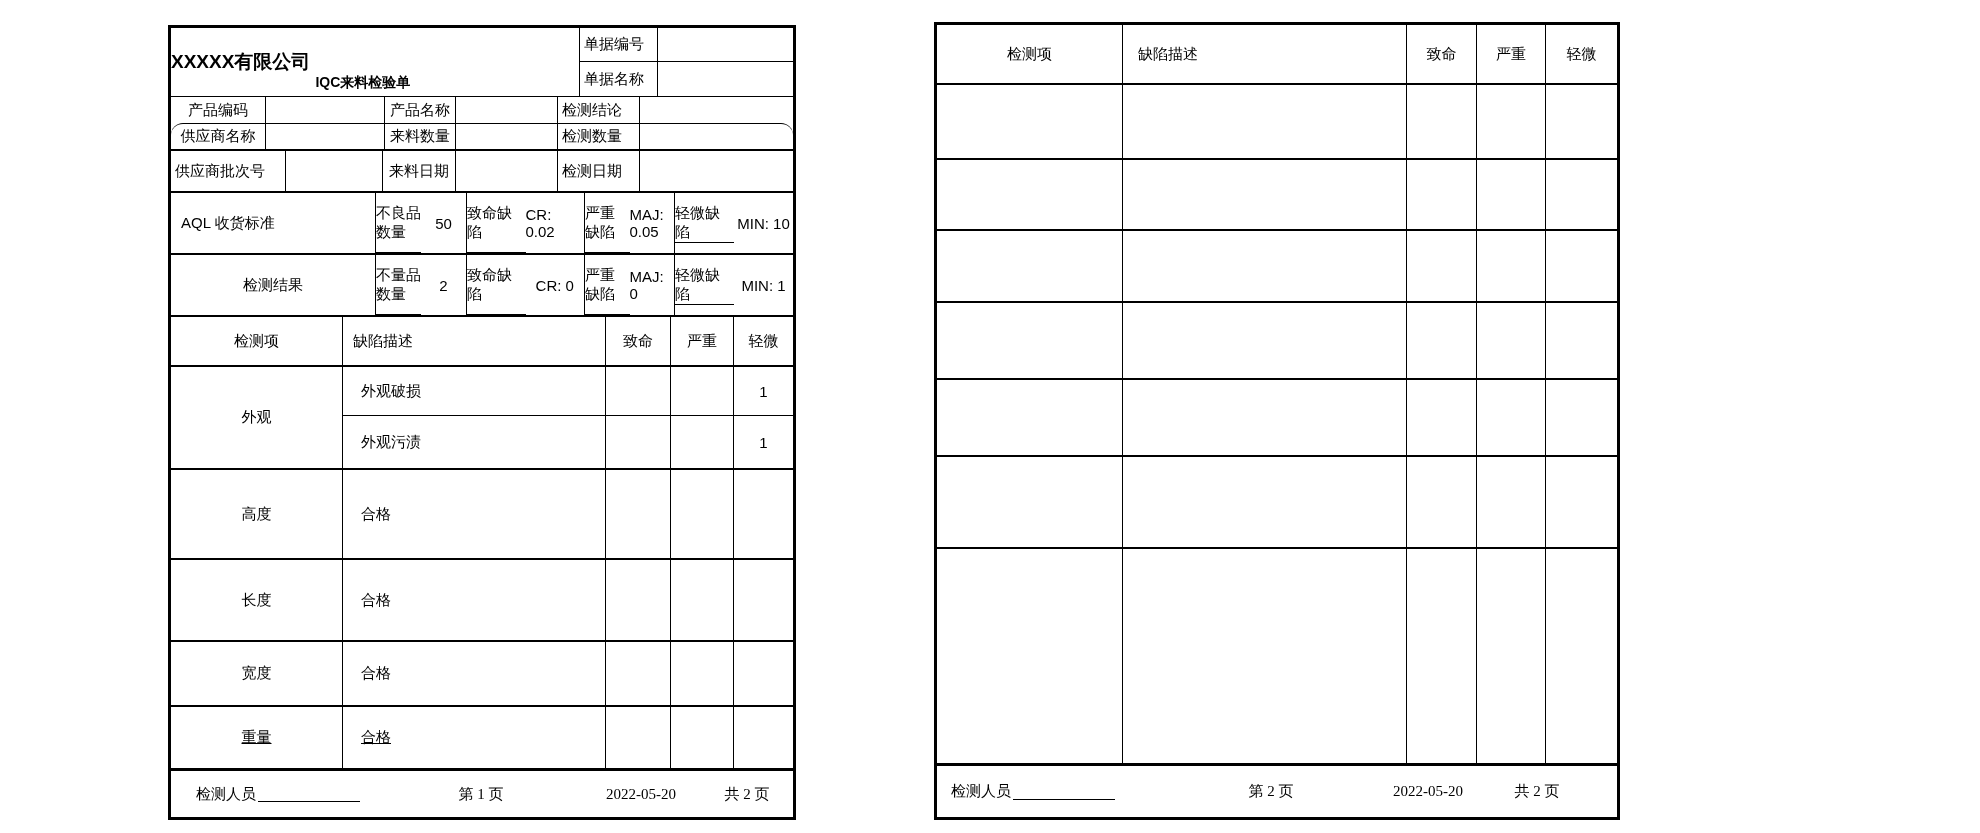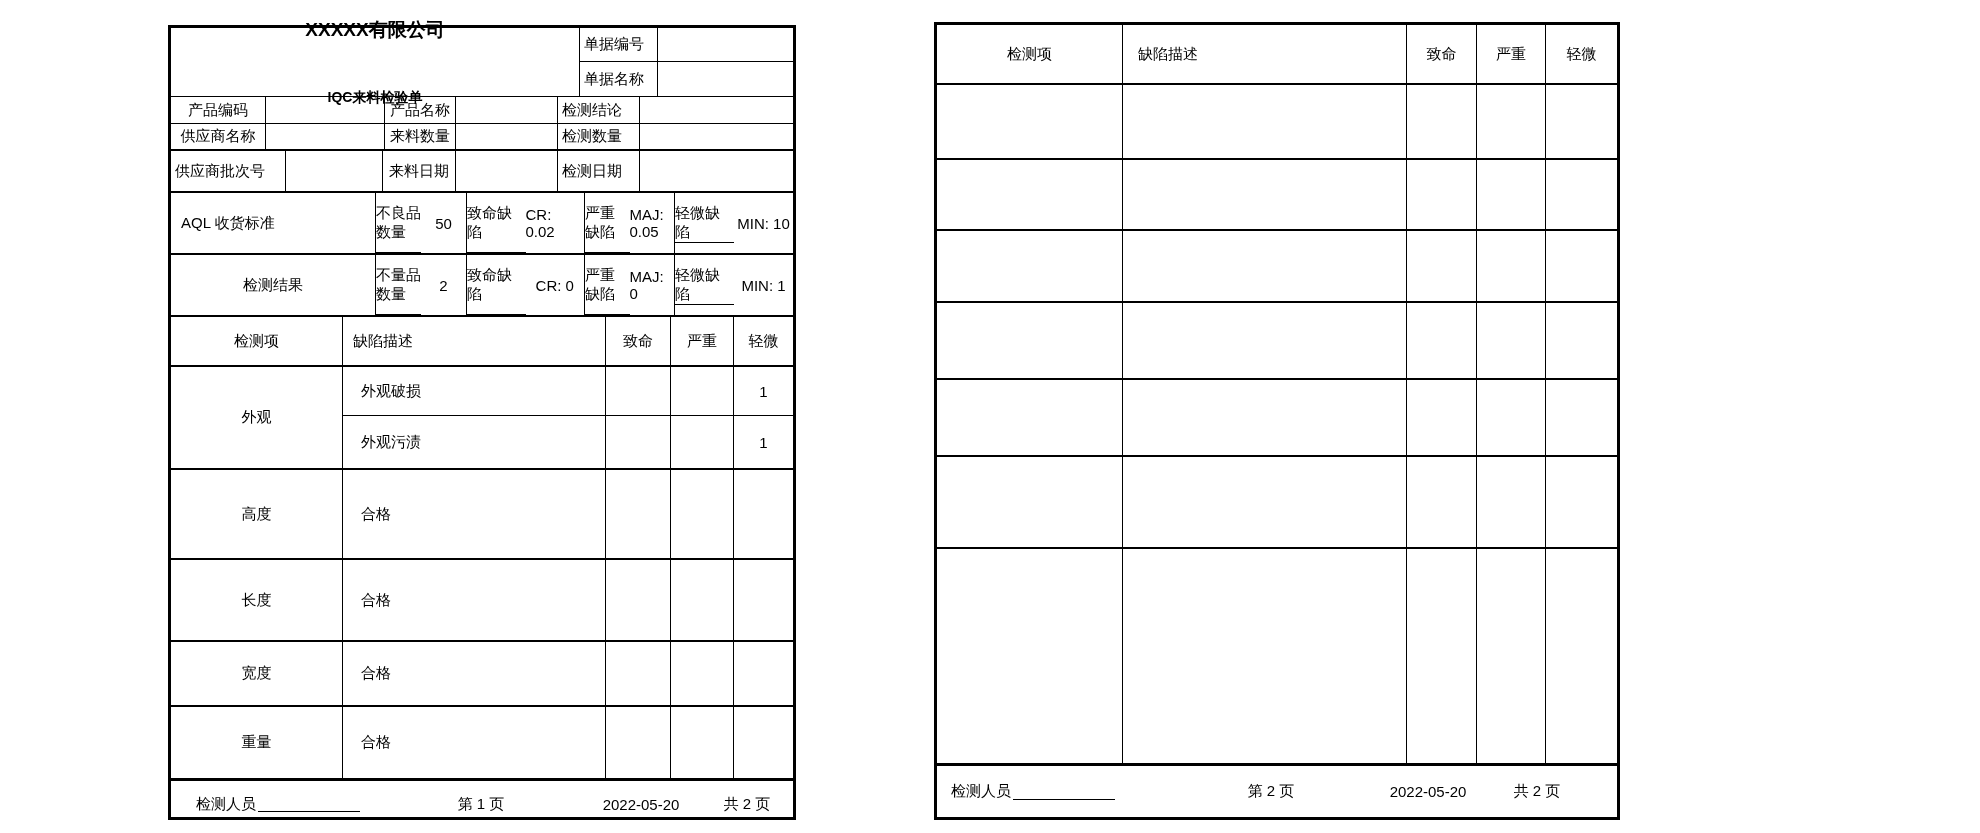--- a/index.html
+++ b/index.html
@@ -15,28 +15,28 @@
 
   .band { box-sizing:border-box; }
   .c { box-sizing:border-box; display:flex; align-items:center; justify-content:center;
        border-right:1.5px solid #000; overflow:hidden; white-space:nowrap; }
   .c.last { border-right:none; }
   .c.la { justify-content:flex-start; padding-left:4px; }
 
   
   .hdr { display:grid; grid-template-columns:409px 78px 135px; grid-template-rows:34px 34px; height:68px; }
   .company { grid-column:1; grid-row:1 / 3; border-right:1.5px solid #000;
-             display:flex; flex-direction:column; align-items:center; justify-content:center; gap:5px; box-sizing:border-box; }
+             display:flex; flex-direction:row; align-items:center; gap:5px; box-sizing:border-box; }
   .company .t1 { font-size:19px; font-weight:bold; }
   .company .t2 { font-size:14px; font-weight:bold;margin-top:41px; }
   .hdr .r1 { border-bottom:1px solid #000; }
 
   
   .g6a { display:grid; grid-template-columns:95px 119px 71px 102px 82px 153px; border-top:1px solid #000; }
-  #info1 { height:27px; } #info2 { height:26px; }
+  #info1 { height:27px; } #info2 { height:26px;border-radius:12px; }
   .g6b { display:grid; grid-template-columns:115px 97px 73px 102px 82px 153px; height:42px; border-top:2px solid #000; }
 
   
   .gaql { display:grid; grid-template-columns:205px 91px 118px 90px 118px; height:62px; border-top:2px solid #000; }
   .sec { box-sizing:border-box; border-right:1.5px solid #000; display:flex; align-items:center; }
   .sec.pad { padding-left:10px; } .sec.ctr { justify-content:center; }
   .duo { box-sizing:border-box; border-right:1.5px solid #000; display:flex; flex-direction:row; }
   .duo.last { border-right:none;align-items:center; }
   .duo .h { flex:1; border-bottom:1px solid #000; display:flex; align-items:center; justify-content:center; }
   .duo .v { flex:1; display:flex; align-items:center; justify-content:center; }
@@ -52,28 +52,28 @@
   .srow { display:grid; grid-template-columns:263px 65px 63px 1fr; flex:1; }
   .srow.fixed { flex:none; height:48px; }
   .srow + .srow { border-top:1px solid #000; }
   .desc { box-sizing:border-box; border-right:1.5px solid #000; display:flex; align-items:center; padding-left:18px; }
   .num  { box-sizing:border-box; border-right:1.5px solid #000; display:flex; align-items:center; justify-content:center; }
   .num.last { border-right:none; }
   #g0 { height:103px; border-top:2px solid #000; }
   #g1 { height:90px;  border-top:2px solid #000; }
   #g2 { height:82px;  border-top:2px solid #000; }
   #g3 { height:65px;  border-top:2px solid #000; }
-  #g4 { height:73px;  border-top:2px solid #000; }
+  #g4 { height:63px;  border-top:2px solid #000;text-decoration:underline; }
 
   
   .foot { position:relative; display:flex; align-items:center; border-top:3px solid #000; box-sizing:border-box; }
   #p1 .foot { height:49px; padding-left:25px; }
   #p2 .foot { height:54px; padding-left:14px; }
   .sig { display:inline-block; width:102px; height:15px; border-bottom:1.5px solid #000; margin-left:2px; }
-  .fabs { position:absolute; transform:translateX(-50%); white-space:nowrap; }
+  .fabs { position:absolute; transform:translateX(-50%); white-space:nowrap;font-family:Liberation Serif, serif; }
 
   
   .p2g { display:grid; grid-template-columns:186px 284px 70px 69px 71px; box-sizing:border-box; }
   .p2h { height:58px; }
   .p2h .dh-desc { justify-content:flex-start; padding-left:15px; }
   .p2r { border-top:2px solid #000; }
   #r1{height:75px} #r2{height:71px} #r3{height:72px} #r4{height:77px}
   #r5{height:77px} #r6{height:92px} #r7{height:216px}
 </style>
 </head>

